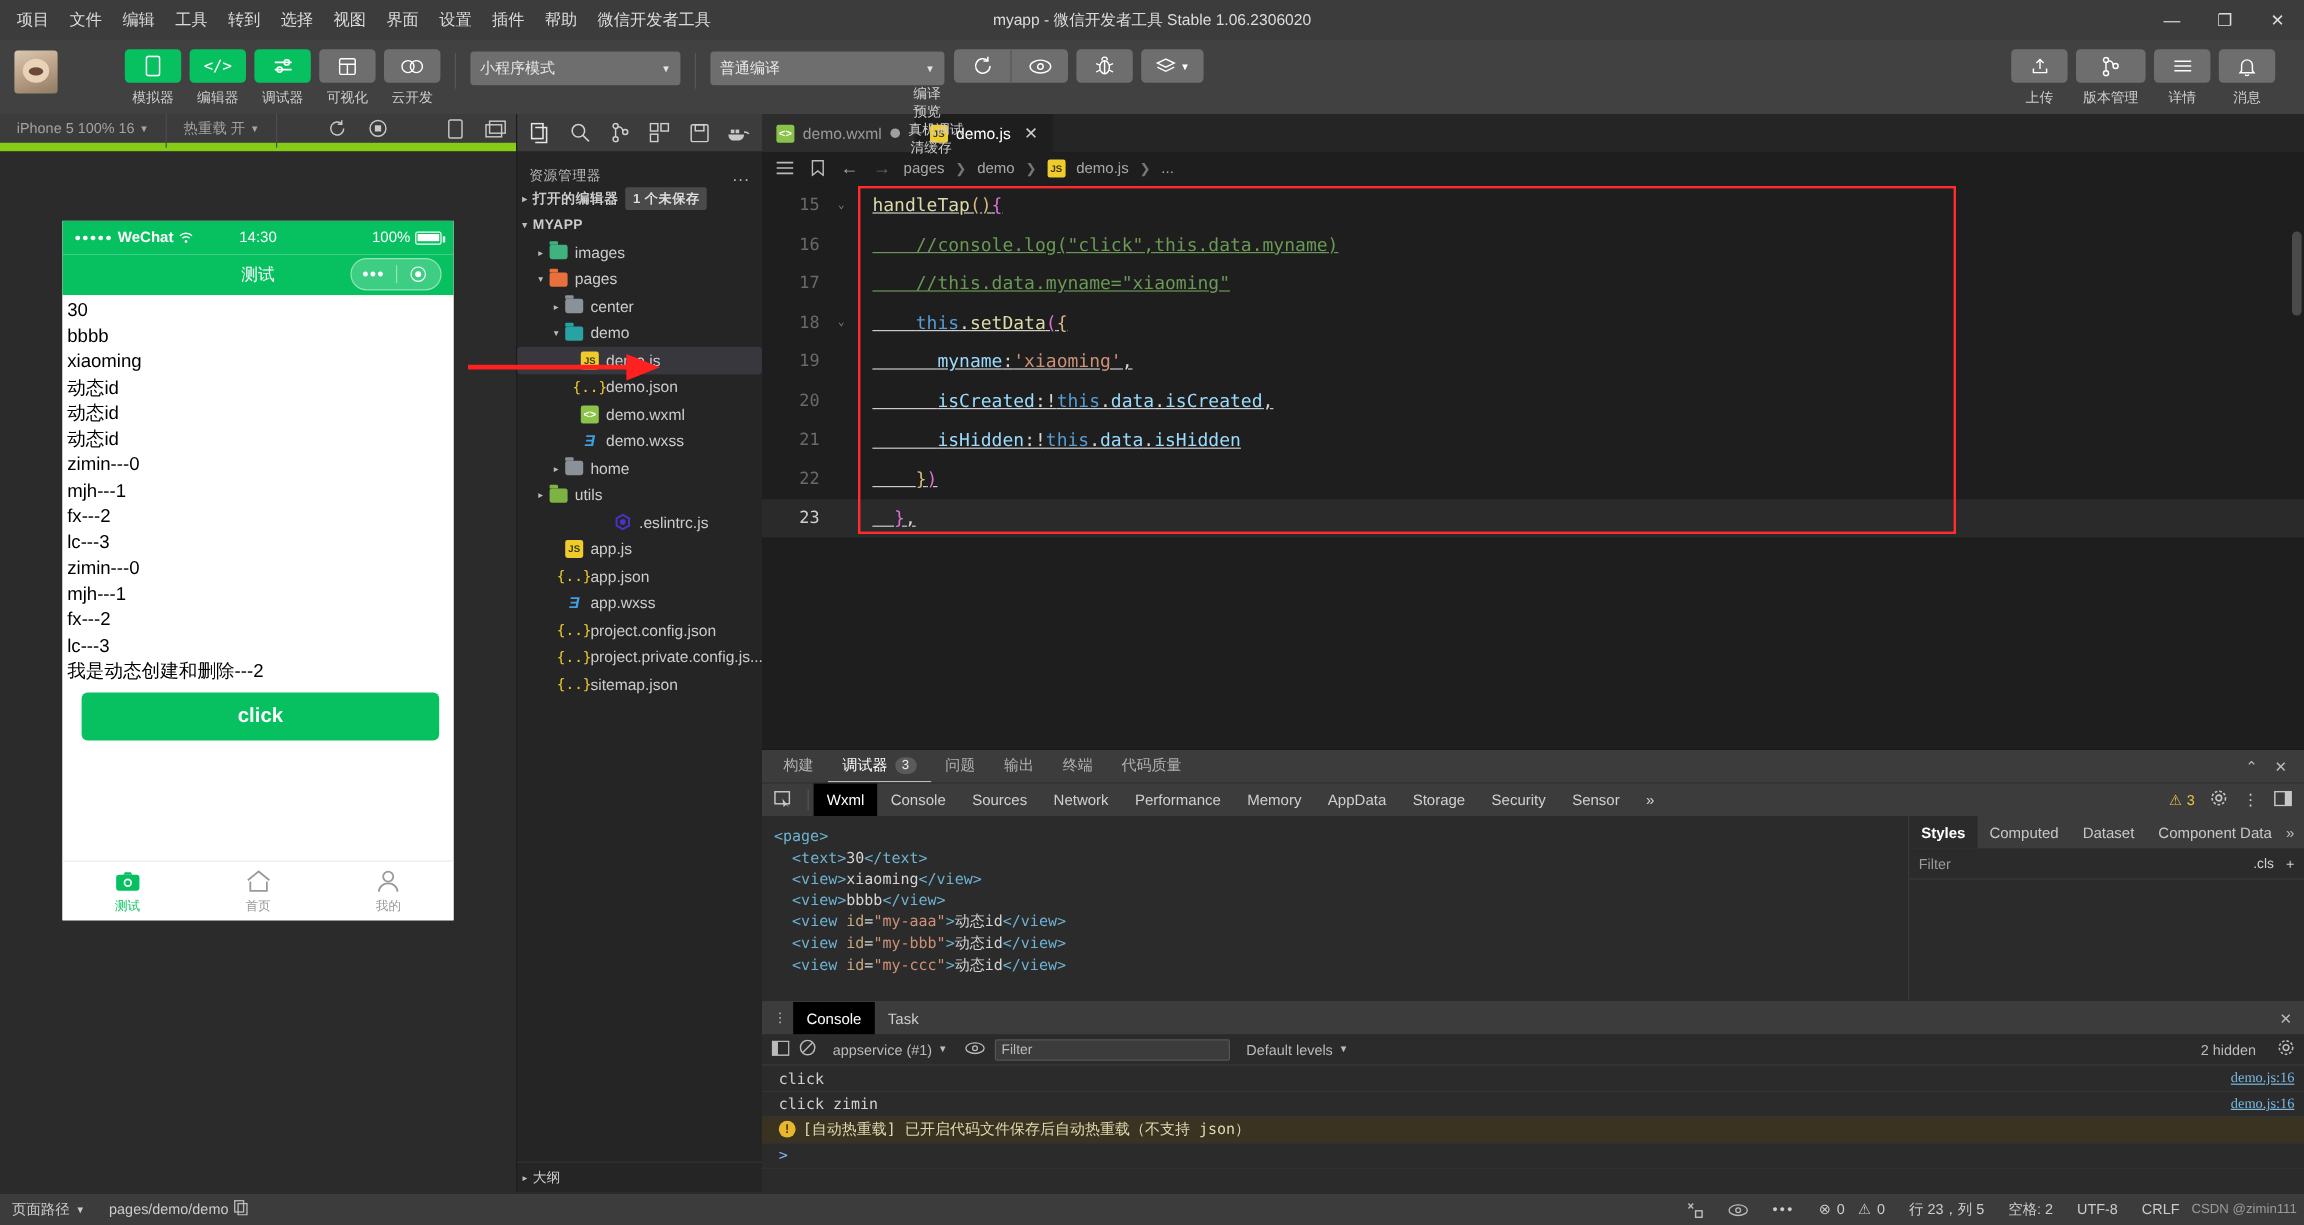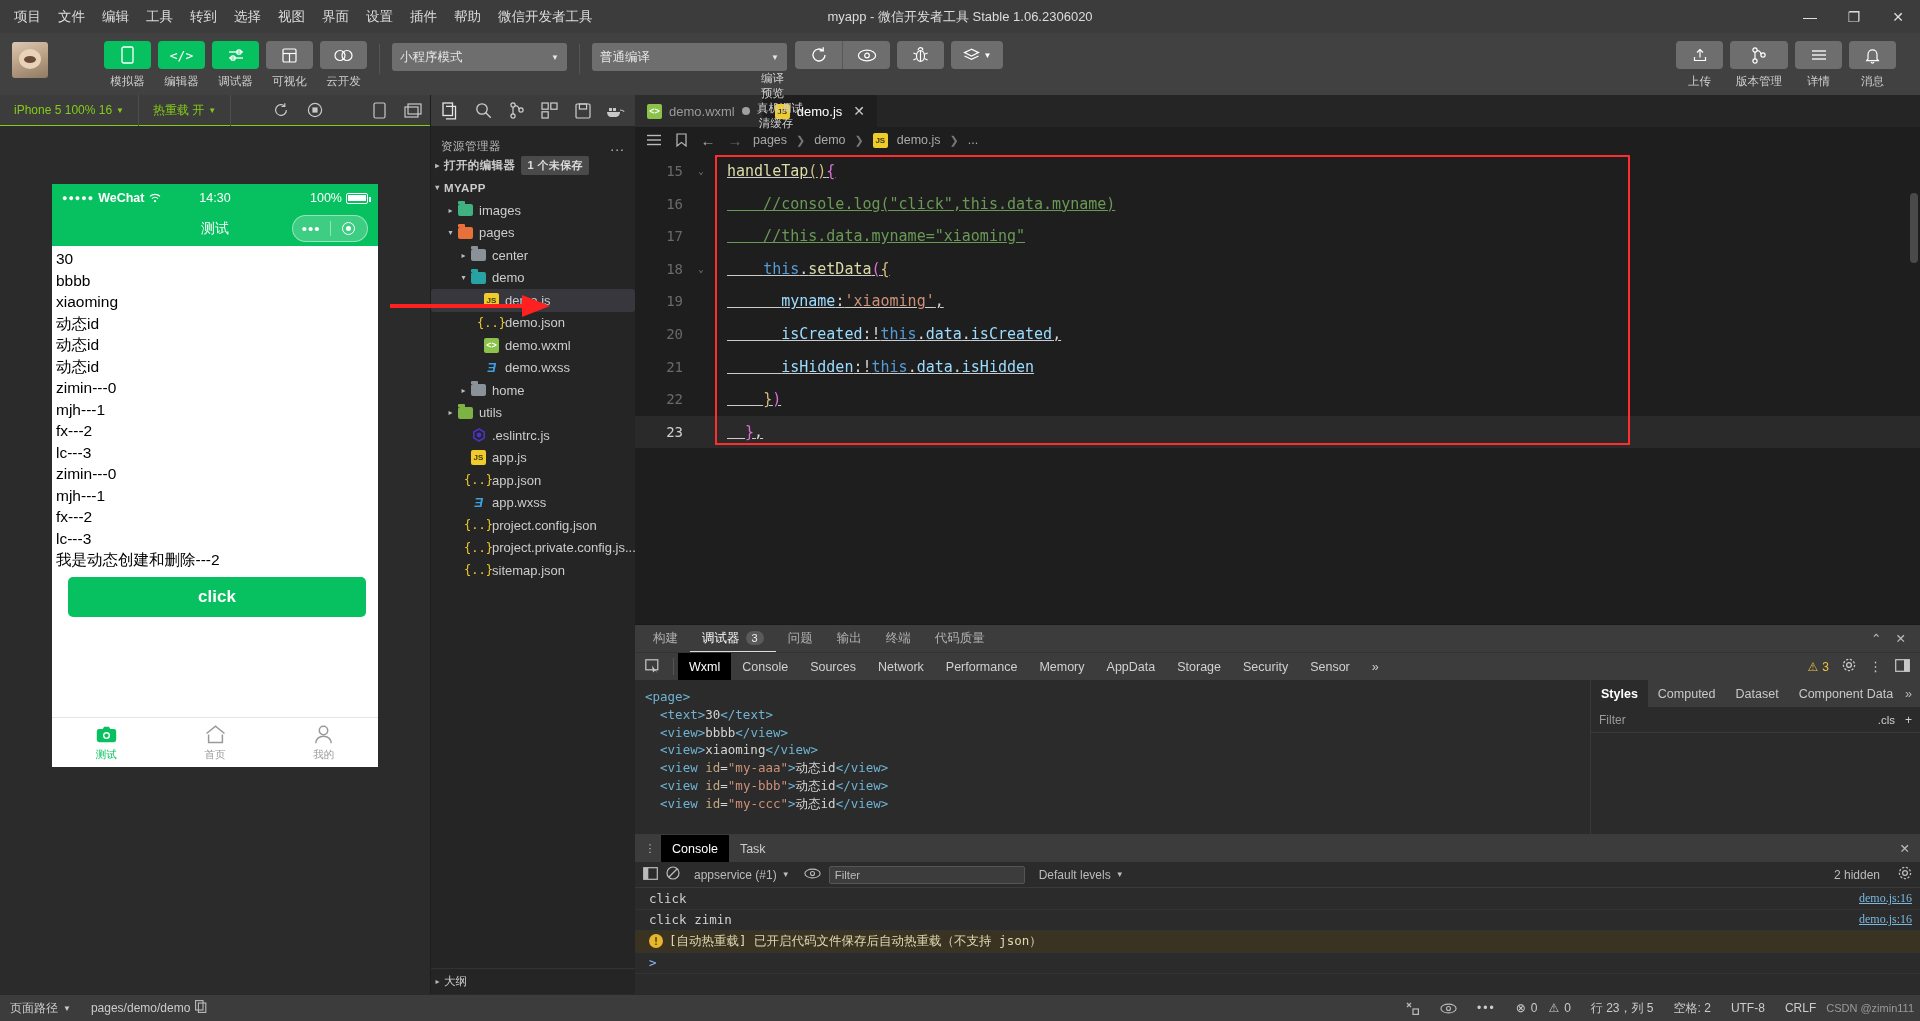--- a/index.html
+++ b/index.html
@@ -48,21 +48,21 @@
   .seggrp > div { width:47px; height:28px; display:flex; align-items:center; justify-content:center;}
   .seggrp .divline { width:1px; background:#585858; height:28px; }
   .right-tools { margin-left:auto; display:flex; gap:7px; margin-top:8px; margin-right:24px; }
 
   
   .body { flex:1 1 auto; display:flex; min-height:0; }
 
   
   .sim { width:430px; background:#2b2b2b; display:flex; flex-direction:column; flex:0 0 430px;}
   .sim-bar { height:31px; background:#3c3c3c; display:flex; align-items:center; font-size:12px;
-     color:#84cc16; border-bottom:1px solid #84cc16; }
+     color:#a3a3a3; border-bottom:7px solid #84cc16; }
   .sim-bar .cell { padding:0 14px; height:31px; display:flex; align-items:center; gap:4px;
      border-right:1px solid #4d4d4d; cursor:pointer; white-space:nowrap;}
   .sim-bar .cell.noborder{ border-right:none;}
   .sim-bar .ic { width:34px; height:31px; display:flex; align-items:center; justify-content:center;
       cursor:pointer; }
   .sim-stage { flex:1; position:relative; }
   .phone { position:absolute; left:52px; top:58px; width:326px; height:583px; background:#fff;
      display:flex; flex-direction:column; overflow:hidden; }
   .ph-status { height:28px; background:#07c160; display:flex; align-items:center; color:#fff;
      font-size:12.5px; padding:0 10px; }
@@ -649,21 +649,21 @@
           </span>
         <span>home</span>
       </div>
       <div class="exp-row" style="padding-left:13px;">
         <span class="caret">▸</span>
         <span class="fic">
             <span class="folder" style="background:#7cb342"></span>
           </span>
         <span>utils</span>
       </div>
-      <div class="exp-row" style="padding-left:26px;">
+      <div class="exp-row" style="padding-left:26px;justify-content:center;">
         <span class="caret"></span>
         <span class="fic">
           <svg width="14" height="14" viewBox="0 0 14 14">
               <polygon points="7,1 12.2,4 12.2,10 7,13 1.8,10 1.8,4" fill="none" stroke="#4b32c3" stroke-width="1.6"></polygon>
               <circle cx="7" cy="7" r="2.4" fill="#4b32c3"></circle>
             </svg>
         </span>
         <span>.eslintrc.js</span>
       </div>
       <div class="exp-row" style="padding-left:26px;">
@@ -872,22 +872,22 @@
                   <rect x="9" y="0.7" width="5.3" height="11.6" fill="#c8c8c8"></rect>
                 </svg>
             </span>
           </span>
         </div>
 
         <div class="dbg-main">
           <div class="wxml-pane">
             <div><span class="wx-tag">&lt;page&gt;</span></div>
             <div>&nbsp;&nbsp;<span class="wx-tag">&lt;text&gt;</span><span class="wx-txt">30</span><span class="wx-tag">&lt;/text&gt;</span></div>
+            <div>&nbsp;&nbsp;<span class="wx-tag">&lt;view&gt;</span><span class="wx-txt">xiaoming</span><span class="wx-tag">&lt;/view&gt;</span></div>
             <div>&nbsp;&nbsp;<span class="wx-tag">&lt;view&gt;</span><span class="wx-txt">bbbb</span><span class="wx-tag">&lt;/view&gt;</span></div>
-            <div>&nbsp;&nbsp;<span class="wx-tag">&lt;view&gt;</span><span class="wx-txt">xiaoming</span><span class="wx-tag">&lt;/view&gt;</span></div>
             <div>&nbsp;&nbsp;<span class="wx-tag">&lt;view</span> <span class="wx-attr">id</span><span class="wx-txt">=</span><span class="wx-str">"my-aaa"</span><span class="wx-tag">&gt;</span><span class="wx-txt">动态id</span><span class="wx-tag">&lt;/view&gt;</span></div>
             <div>&nbsp;&nbsp;<span class="wx-tag">&lt;view</span> <span class="wx-attr">id</span><span class="wx-txt">=</span><span class="wx-str">"my-bbb"</span><span class="wx-tag">&gt;</span><span class="wx-txt">动态id</span><span class="wx-tag">&lt;/view&gt;</span></div>
             <div>&nbsp;&nbsp;<span class="wx-tag">&lt;view</span> <span class="wx-attr">id</span><span class="wx-txt">=</span><span class="wx-str">"my-ccc"</span><span class="wx-tag">&gt;</span><span class="wx-txt">动态id</span><span class="wx-tag">&lt;/view&gt;</span></div>
           </div>
           <div class="styles-pane">
             <div class="st-tabs">
               <span class="st-tab active">Styles</span>
               <span class="st-tab">Computed</span>
               <span class="st-tab">Dataset</span>
               <span class="st-tab">Component Data</span>

